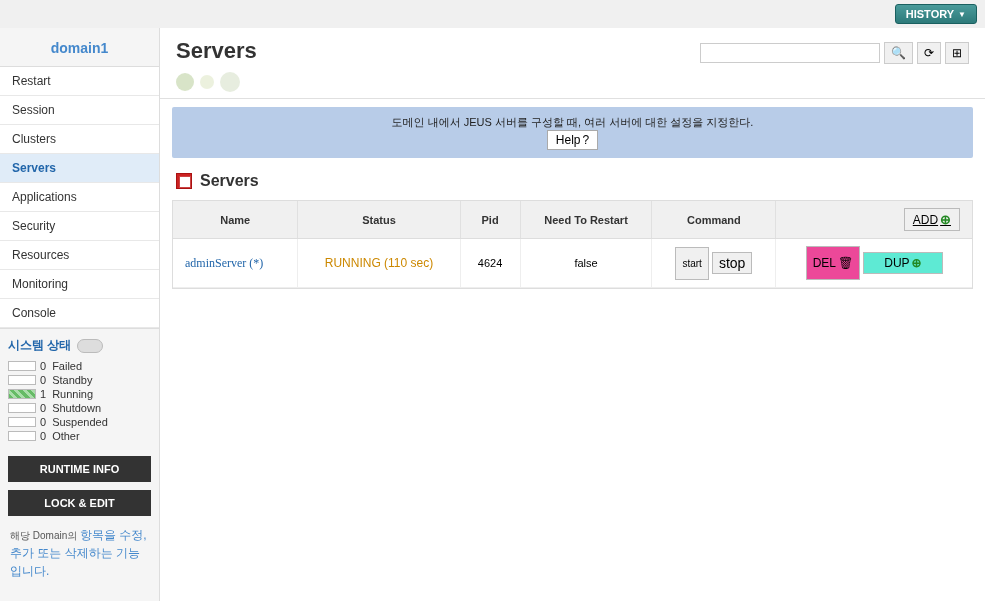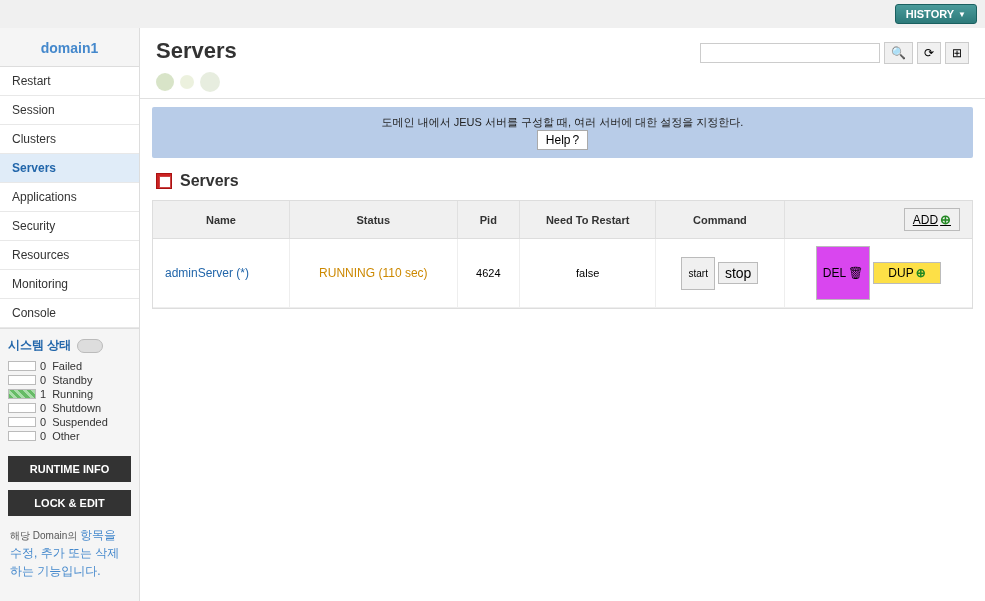--- a/index.html
+++ b/index.html
@@ -31,21 +31,21 @@
 
     
     .main-layout {
       display: flex;
       flex: 1;
       overflow: hidden;
     }
 
     
     .sidebar {
-      width: 140px;
+      width: 160px;
       background: #f5f5f5;
       border-right: 1px solid #ddd;
       display: flex;
       flex-direction: column;
       flex-shrink: 0;
     }
     .sidebar-domain-title {
       color: #4488cc;
       font-size: 14px;
       font-weight: bold;
@@ -281,49 +281,49 @@
       cursor: pointer;
       font-size: 11px;
       display: flex;
       align-items: center;
       gap: 2px;
       text-decoration: underline;
     }
     .add-btn .plus { color: #228822; font-weight: bold; font-size: 13px; }
 
     .status-running { color: #cc8800; }
-    .server-name-link { color: #2266aa; cursor: pointer; }
+    .server-name-link { color: #2266aa; cursor: pointer; font-family: Liberation Serif, serif; }
     
     .action-cell { display: flex; gap: 3px; justify-content: center; align-items: center; }
     .start-btn {
       background: #f0f0f0;
       border: 1px solid #bbb;
       padding: 10px 6px;
       cursor: pointer;
       font-size: 10px;
     }
     .stop-btn {
       background: #f0f0f0;
       border: 1px solid #bbb;
       padding: 2px 6px;
       cursor: pointer;
       font-size: 14px;
     }
     .del-btn {
-      background: #d946ef;
-      border: 1px solid #bbb;
-      padding: 19px 6px;
+      background: #ec4899;
+      border: 1px solid #bbb;
+      padding: 9px 6px;
       cursor: pointer;
       font-size: 10px;
       display: flex; align-items: center; gap: 2px;
     }
     .dup-btn {
-      background: #fde047;
-      border: 1px solid #bbb;
-      padding: 3px 14px;
+      background: #5eead4;
+      border: 1px solid #bbb;
+      padding: 3px 20px;
       cursor: pointer;
       font-size: 10px;
       display: flex; align-items: center; gap: 2px;
     }
     .dup-plus { color: #228822; font-weight: bold; }
 
     .header-decorations {
       display: flex;
       gap: 6px;
       align-items: center;

